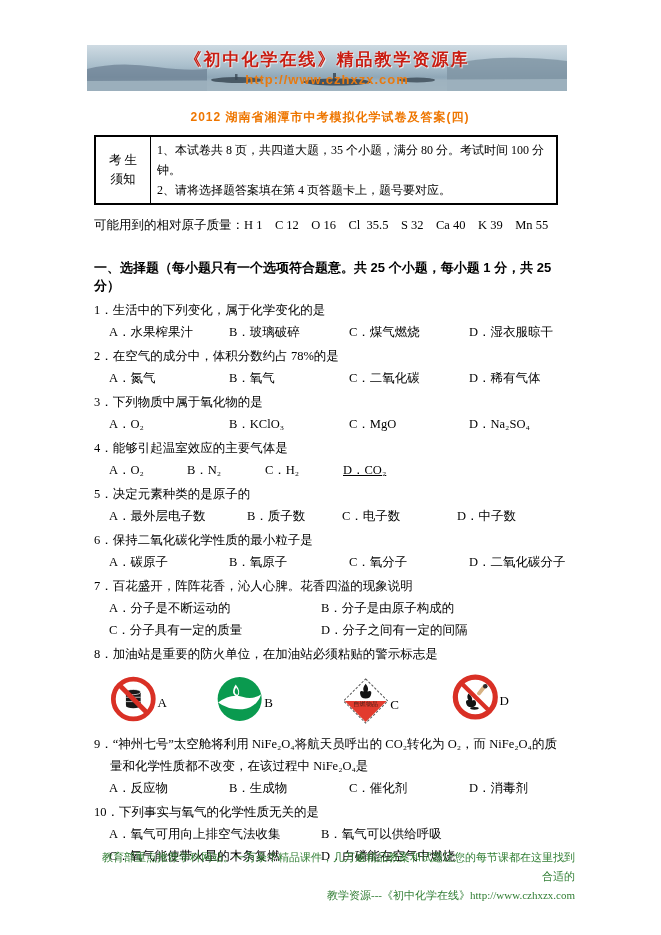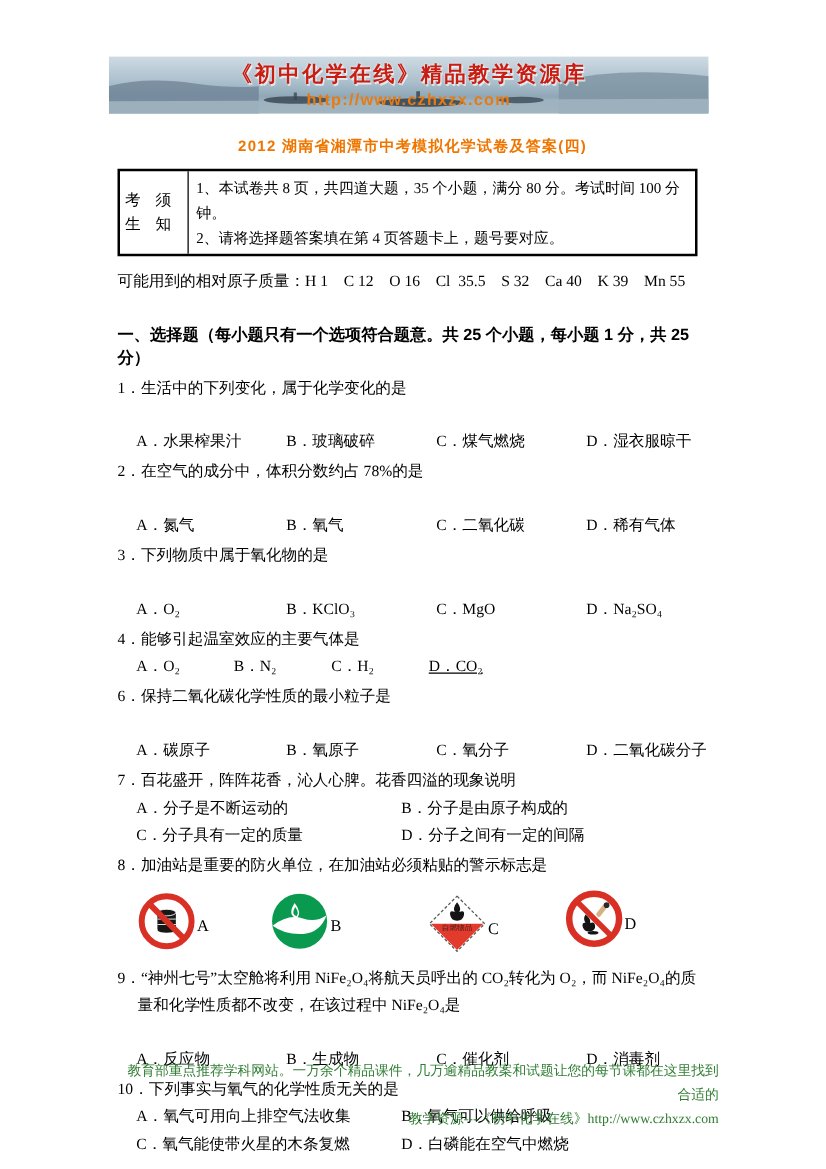--- a/index.html
+++ b/index.html
@@ -27,39 +27,39 @@
   
   .doc-title{
     margin:18px 0 0 0;text-align:center;
     font-family:"Liberation Sans","DejaVu Sans",sans-serif;
     font-size:12px;font-weight:bold;color:#ee7600;letter-spacing:1px;
   }
 
   
   .notice{display:flex;margin-top:9px;border:2px solid #000;width:460px;}
   .notice-left{
-    width:46px;border-right:1px solid #000;display:flex;flex-direction:row;
+    width:46px;border-right:1px solid #000;display:flex;flex-direction:column;
     justify-content:center;align-items:center;font-size:12.5px;line-height:19px;padding:2px 4px;
   }
   .notice-right{flex:1;padding:3px 6px;font-size:12px;line-height:20px;}
 
   
   .atomic{margin-top:10px;font-size:12.5px;line-height:20px;}
   .atomic .vals{white-space:pre;font-family:Liberation Serif, serif;}
 
   
   .section{margin:24px 0 4px 0;font-size:13px;font-weight:bold;
     font-family:"Liberation Sans","DejaVu Sans",sans-serif;}
 
   
   .q{margin:0 0 2px 0;}
   .q-text{font-size:12.5px;line-height:22px;}
   .q-text.hang{padding-left:16px;text-indent:-16px;}
   .opts{display:flex;padding-left:15px;font-size:12.5px;line-height:22px;}
-  .opts-4>span{flex:0 0 auto;width:120px;margin-top:21px;}
+  .opts-4>span{flex:0 0 auto;width:120px;}
   .opts-4>span:last-child{width:auto;}
   .opts-4n>span{flex:0 0 auto;width:78px;}
   .opts-4n>span:last-child{width:auto;text-decoration:underline;}
   .opts-4w>span:nth-child(1){flex:0 0 auto;width:138px;}
   .opts-4w>span:nth-child(2){flex:0 0 auto;width:95px;}
   .opts-4w>span:nth-child(3){flex:0 0 auto;width:115px;}
   .opts-2>span{flex:0 0 auto;width:212px;}
   .opts-2>span:last-child{width:auto;}
 
   
@@ -159,20 +159,29 @@
     <div class="q">
       <div class="q-text">4．能够引起温室效应的主要气体是</div>
       <div class="opts opts-4n">
         <span>A．O₂</span>
         <span>B．N₂</span>
         <span>C．H₂</span>
         <span>D．CO₂</span>
       </div>
     </div>
 
+    <div class="q">
+      <div class="q-text">5．决定元素种类的是原子的</div>
+      <div class="opts opts-4w">
+        <span>A．最外层电子数</span>
+        <span>B．质子数</span>
+        <span>C．电子数</span>
+        <span>D．中子数</span>
+      </div>
+    </div>
 
     <div class="q">
       <div class="q-text">6．保持二氧化碳化学性质的最小粒子是</div>
       <div class="opts opts-4">
         <span>A．碳原子</span>
         <span>B．氧原子</span>
         <span>C．氧分子</span>
         <span>D．二氧化碳分子</span>
       </div>
     </div>

